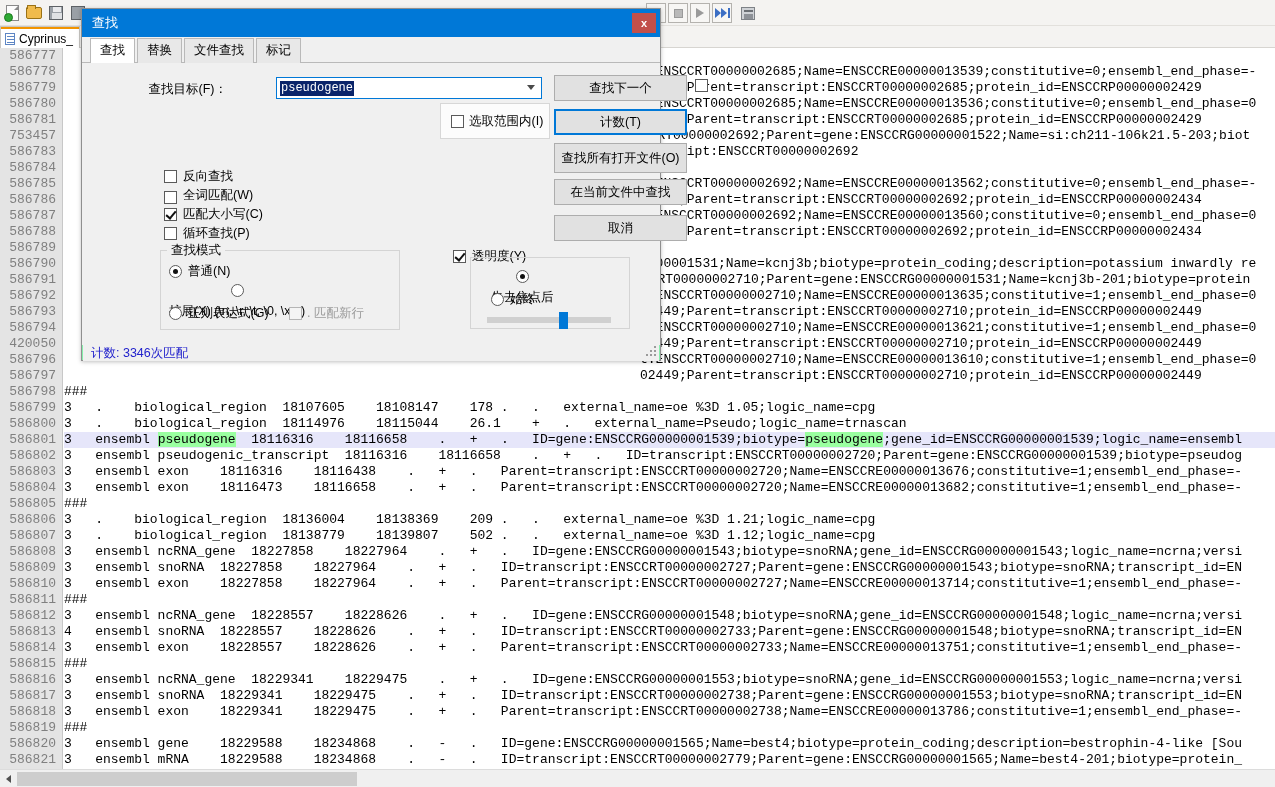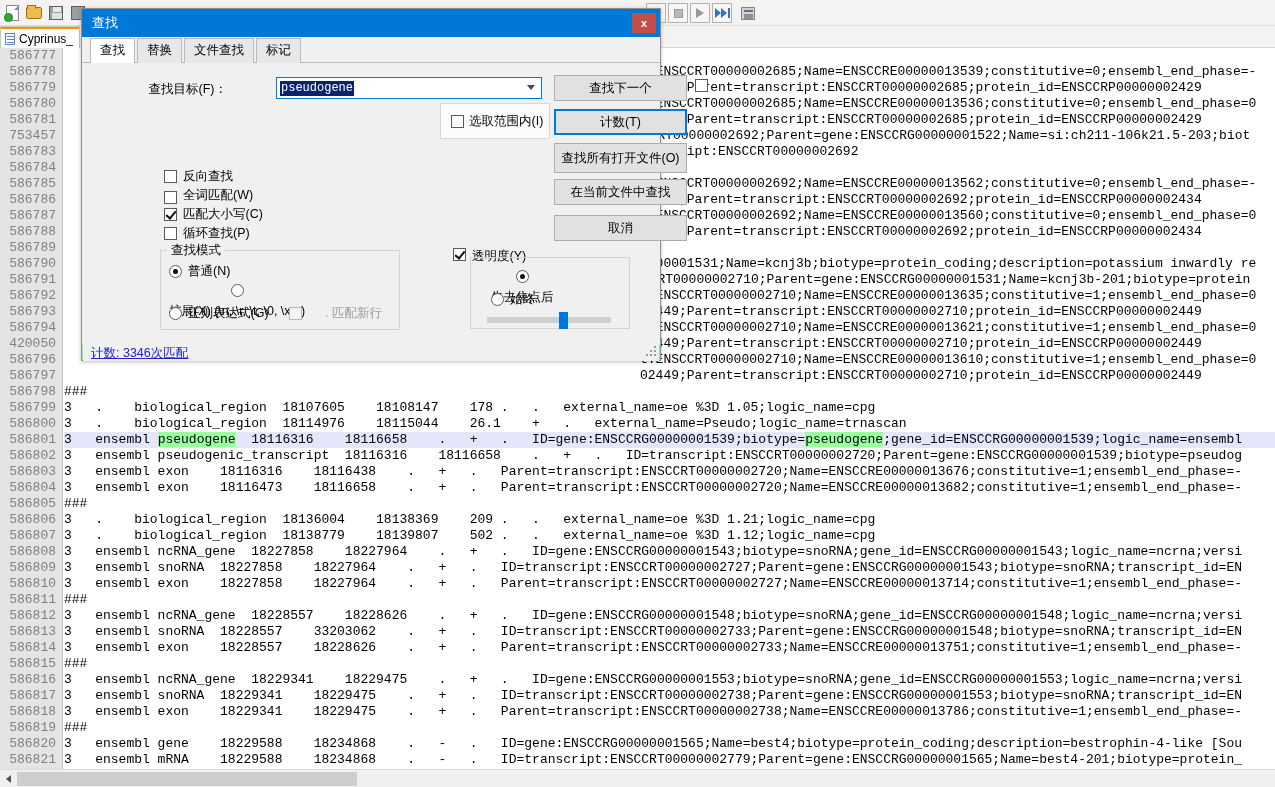--- a/index.html
+++ b/index.html
@@ -234,40 +234,39 @@
   #group-mode .gtitle {
     position:absolute; left:6px; top:-9px; background:#f0f0f0; padding:0 4px; font-size:12.5px;
   }
   .radio { width:13px;height:13px;border-radius:50%;background:#fff;border:1px solid #5a5a5a; position:relative; flex:none;}
   .radio.sel:after{
     content:""; position:absolute; left:3px; top:3px; width:5px;height:5px;border-radius:50%;background:#111;
   }
   #m1 { position:absolute; left:8px; top:12px; display:flex; align-items:center; gap:6px; }
   #m2 { position:absolute; left:8px; top:33px; display:flex; align-items:center; gap:6px;flex-direction:column; }
   #m3 { position:absolute; left:8px; top:54px; display:flex; align-items:center; gap:6px; }
-  #m3b { position:absolute; left:128px; top:54px; display:flex; align-items:center; gap:23px; color:#9b9b9b; }
+  #m3b { position:absolute; left:128px; top:54px; display:flex; align-items:center; gap:5px; color:#9b9b9b; }
 
   #group-trans {
     position:absolute; left:388px; top:194px; width:160px; height:72px;
     border:1px solid #d4d4d4;
   }
   #trans-head {
-    position:absolute; left:368px; top:185px; display:flex; align-items:flex-start; gap:6px;
+    position:absolute; left:368px; top:185px; display:flex; align-items:center; gap:6px;
     background:#f0f0f0; padding:0 3px; font-size:12.5px;
   }
   #t1 { position:absolute; left:20px; top:12px; display:flex; align-items:center; gap:6px;flex-direction:column; }
   #t2 { position:absolute; left:20px; top:33px; display:flex; align-items:center; gap:6px; }
   #slider { position:absolute; left:16px; top:59px; width:124px; height:6px; background:#d0d0d0; }
   #slider-thumb { position:absolute; left:72px; top:-5px; width:9px; height:17px; background:#0078d7; }
 
   #dlg-status {
     position:absolute; left:1px; top:336px; width:576px; height:16px;
     color:#2222cc; font-size:12.5px; padding-left:8px; line-height:16px;
     background:#f0f0f0;
-    text-decoration:underline;
   }
   #dlg-grip {
     position:absolute; right:2px; bottom:2px; width:12px; height:12px;
   }
   #dlg-grip i {
     position:absolute; width:2px;height:2px;background:#9a9a9a;
   }
 </style>
 </head>
 <body>
@@ -395,21 +394,21 @@
       <div class="cl">3   ensembl exon    18116316    18116438    .   +   .   Parent=transcript:ENSCCRT00000002720;Name=ENSCCRE00000013676;constitutive=1;ensembl_end_phase=-</div>
       <div class="cl">3   ensembl exon    18116473    18116658    .   +   .   Parent=transcript:ENSCCRT00000002720;Name=ENSCCRE00000013682;constitutive=1;ensembl_end_phase=-</div>
       <div class="cl">###</div>
       <div class="cl">3   .    biological_region  18136004    18138369    209 .   .   external_name=oe %3D 1.21;logic_name=cpg</div>
       <div class="cl">3   .    biological_region  18138779    18139807    502 .   .   external_name=oe %3D 1.12;logic_name=cpg</div>
       <div class="cl">3   ensembl ncRNA_gene  18227858    18227964    .   +   .   ID=gene:ENSCCRG00000001543;biotype=snoRNA;gene_id=ENSCCRG00000001543;logic_name=ncrna;versi</div>
       <div class="cl">3   ensembl snoRNA  18227858    18227964    .   +   .   ID=transcript:ENSCCRT00000002727;Parent=gene:ENSCCRG00000001543;biotype=snoRNA;transcript_id=EN</div>
       <div class="cl">3   ensembl exon    18227858    18227964    .   +   .   Parent=transcript:ENSCCRT00000002727;Name=ENSCCRE00000013714;constitutive=1;ensembl_end_phase=-</div>
       <div class="cl">###</div>
       <div class="cl">3   ensembl ncRNA_gene  18228557    18228626    .   +   .   ID=gene:ENSCCRG00000001548;biotype=snoRNA;gene_id=ENSCCRG00000001548;logic_name=ncrna;versi</div>
-      <div class="cl">3   ensembl snoRNA  18228557    33203062    .   +   .   ID=transcript:ENSCCRT00000002733;Parent=gene:ENSCCRG00000001548;biotype=snoRNA;transcript_id=EN</div>
+      <div class="cl">4   ensembl snoRNA  18228557    18228626    .   +   .   ID=transcript:ENSCCRT00000002733;Parent=gene:ENSCCRG00000001548;biotype=snoRNA;transcript_id=EN</div>
       <div class="cl">3   ensembl exon    18228557    18228626    .   +   .   Parent=transcript:ENSCCRT00000002733;Name=ENSCCRE00000013751;constitutive=1;ensembl_end_phase=-</div>
       <div class="cl">###</div>
       <div class="cl">3   ensembl ncRNA_gene  18229341    18229475    .   +   .   ID=gene:ENSCCRG00000001553;biotype=snoRNA;gene_id=ENSCCRG00000001553;logic_name=ncrna;versi</div>
       <div class="cl">3   ensembl snoRNA  18229341    18229475    .   +   .   ID=transcript:ENSCCRT00000002738;Parent=gene:ENSCCRG00000001553;biotype=snoRNA;transcript_id=EN</div>
       <div class="cl">3   ensembl exon    18229341    18229475    .   +   .   Parent=transcript:ENSCCRT00000002738;Name=ENSCCRE00000013786;constitutive=1;ensembl_end_phase=-</div>
       <div class="cl">###</div>
       <div class="cl">3   ensembl gene    18229588    18234868    .   -   .   ID=gene:ENSCCRG00000001565;Name=best4;biotype=protein_coding;description=bestrophin-4-like [Sou</div>
       <div class="cl">3   ensembl mRNA    18229588    18234868    .   -   .   ID=transcript:ENSCCRT00000002779;Parent=gene:ENSCCRG00000001565;Name=best4-201;biotype=protein_</div>
       <div class="cl">3   ensembl three_prime_UTR 18229588    18230419    .   -   .   Parent=transcript:ENSCCRT00000002779</div>
     </div>

